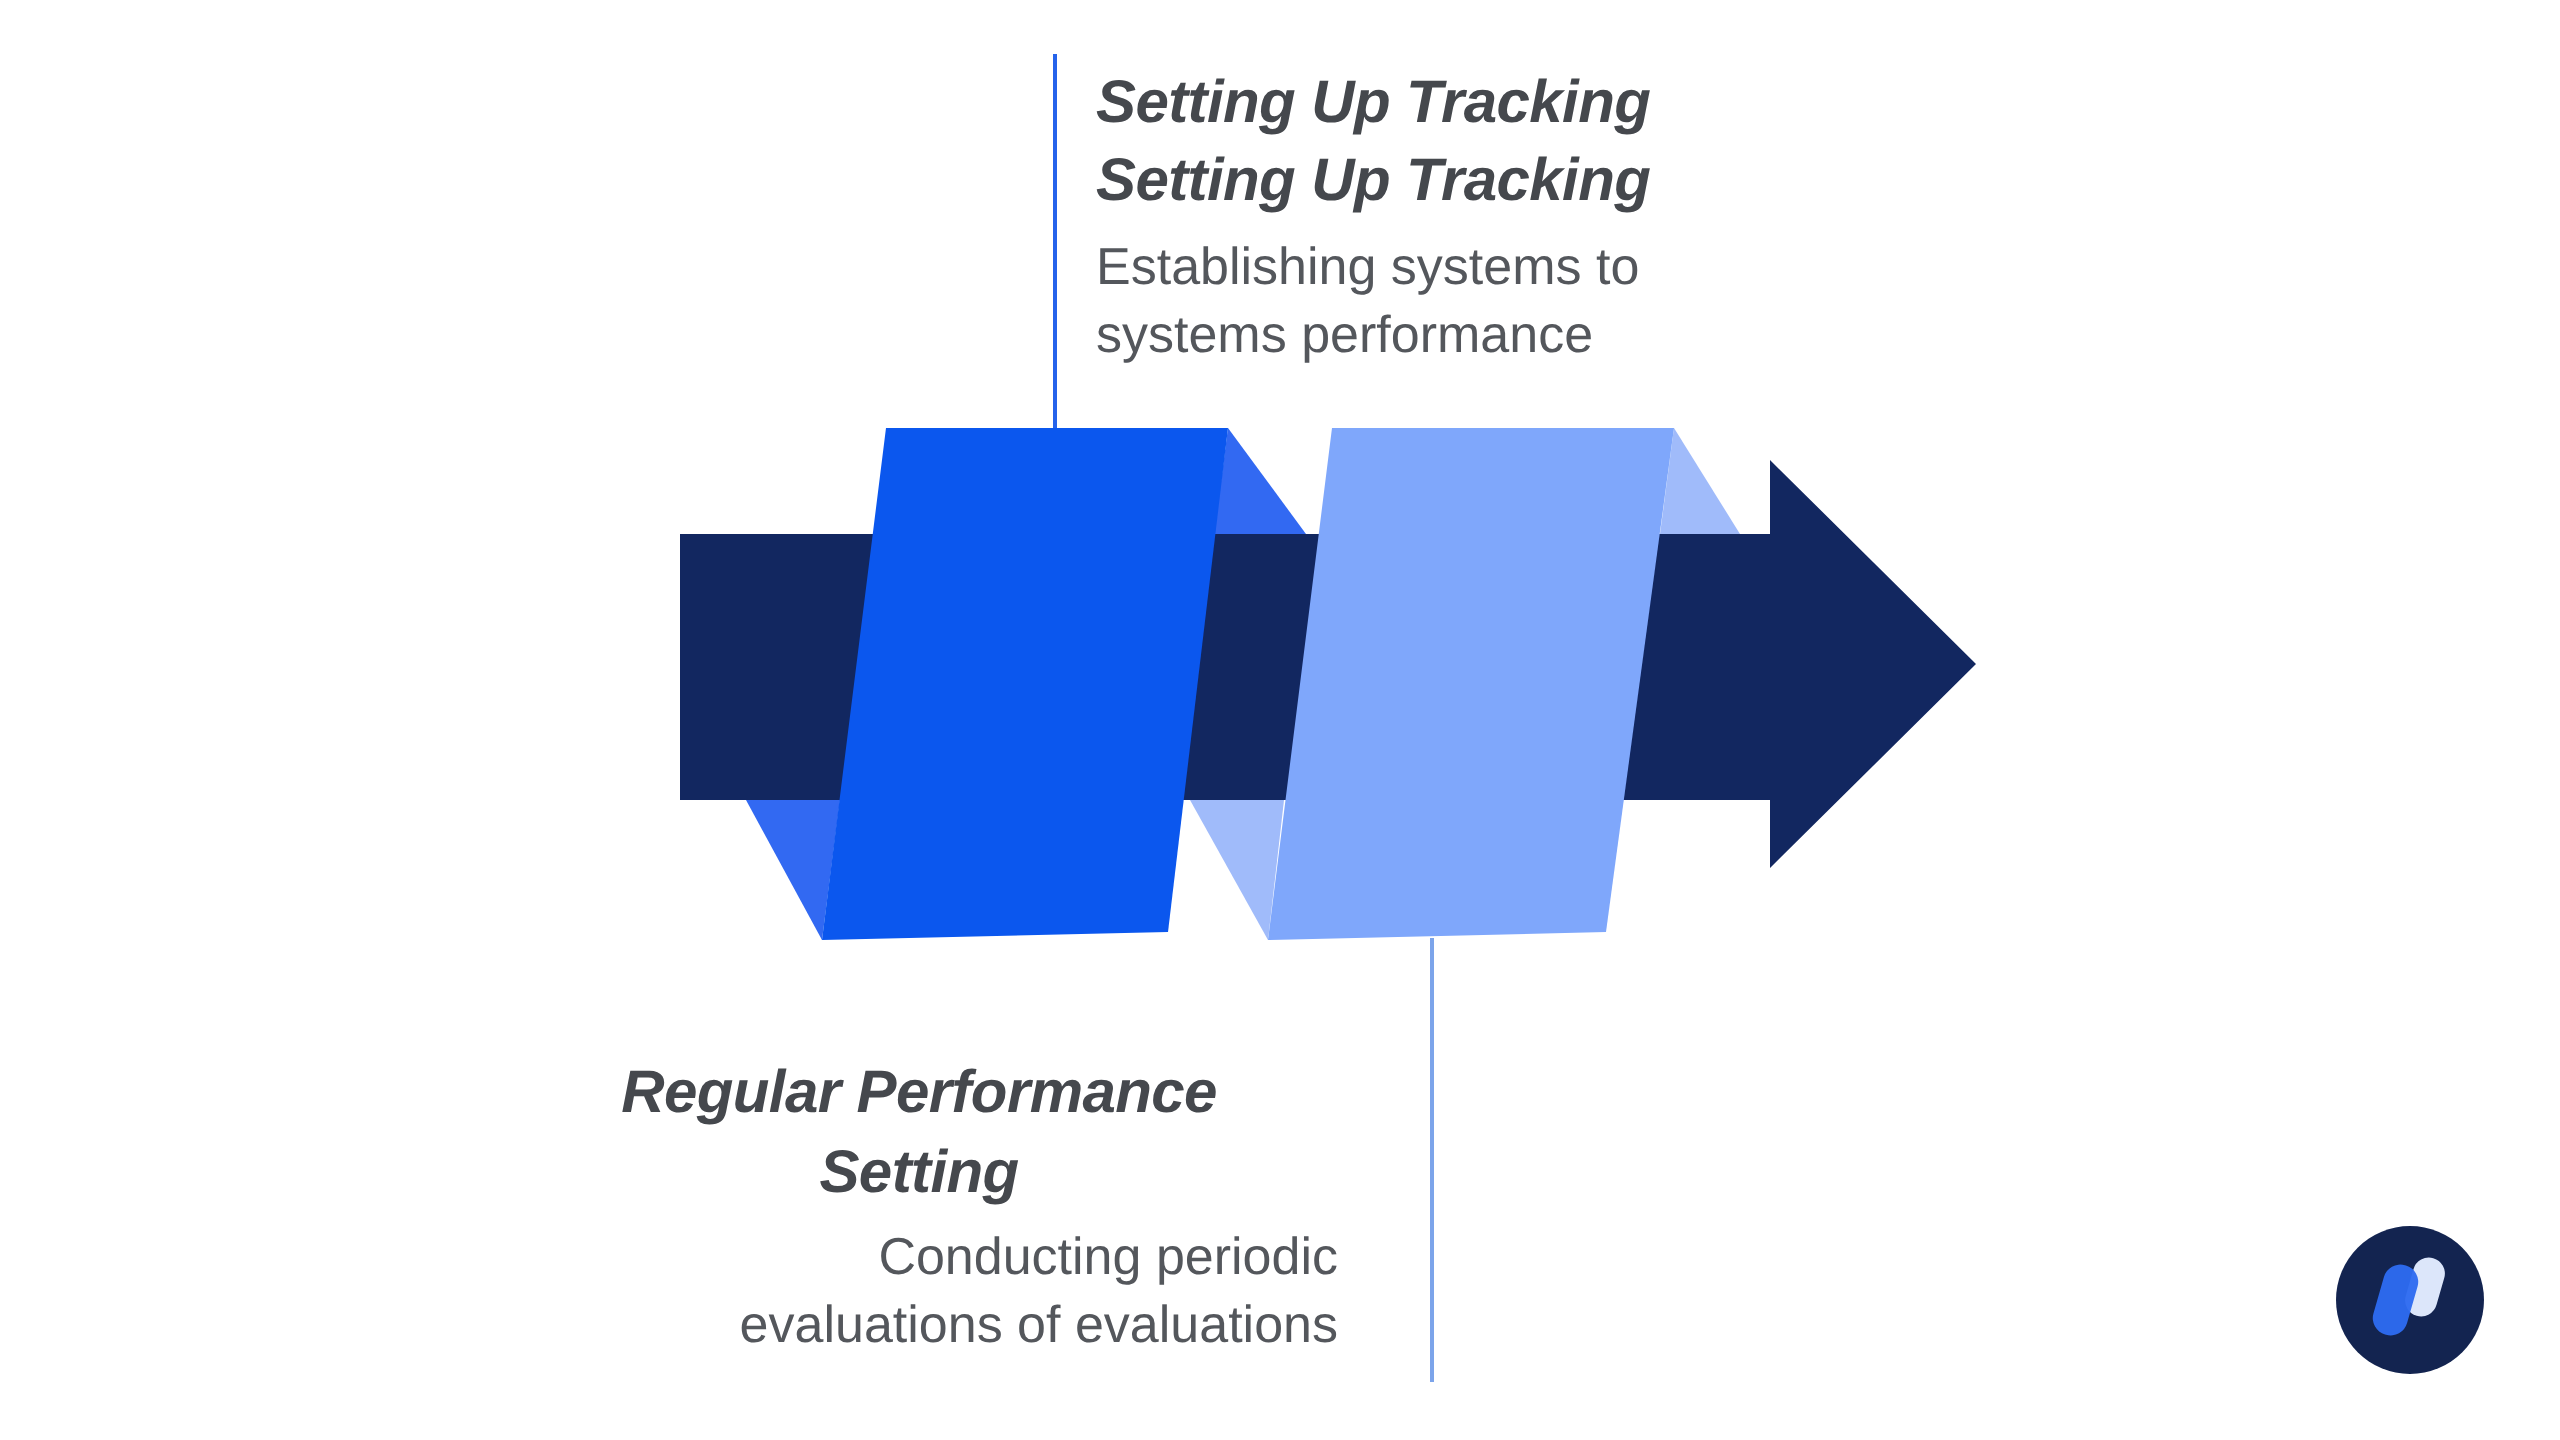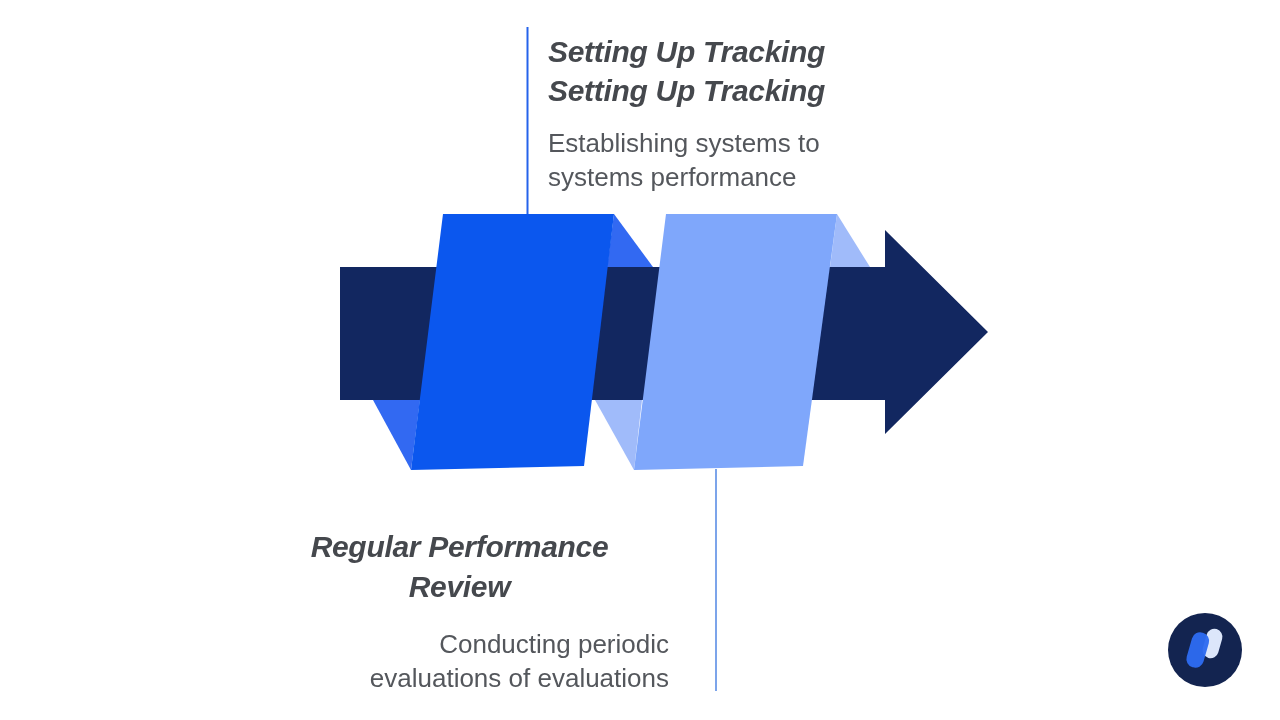--- a/index.html
+++ b/index.html
@@ -19,26 +19,26 @@
     font-style: italic;
     line-height: 39px;
     color: #45484D;
     letter-spacing: -0.3px;
   }
   .label-desc {
     font-size: 26px;
     font-weight: 400;
     line-height: 34px;
     color: #54575C;
-    margin-top: 16px;
+    margin-top: 6px;
   }
   .label-top { left: 548px; top: 32px; width: 360px; text-align: left; }
   .label-bottom { left: 250px; top: 527px; width: 419px; text-align: right; }
   .label-bottom .label-title { line-height: 40px; text-align: center; }
-  .label-bottom .label-desc { margin-top: 20px; }
+  .label-bottom .label-desc { margin-top: 4px; }
 
   .logo {
     position: absolute;
     left: 1168px;
     top: 613px;
     width: 74px;
     height: 74px;
   }
 </style>
 </head>
@@ -69,21 +69,21 @@
     </div>
     <div class="label-desc">
       <div>Establishing systems to</div>
       <div>systems performance</div>
     </div>
   </div>
 
   <div class="label-block label-bottom">
     <div class="label-title">
       <div>Regular Performance</div>
-      <div>Review</div>
+      <div>Setting</div>
     </div>
     <div class="label-desc">
       <div>Conducting periodic</div>
       <div>evaluations of evaluations</div>
     </div>
   </div>
 
   <div class="logo">
     <svg width="74" height="74" viewBox="0 0 74 74">
       <circle cx="37" cy="37" r="37" fill="#132450"></circle>

